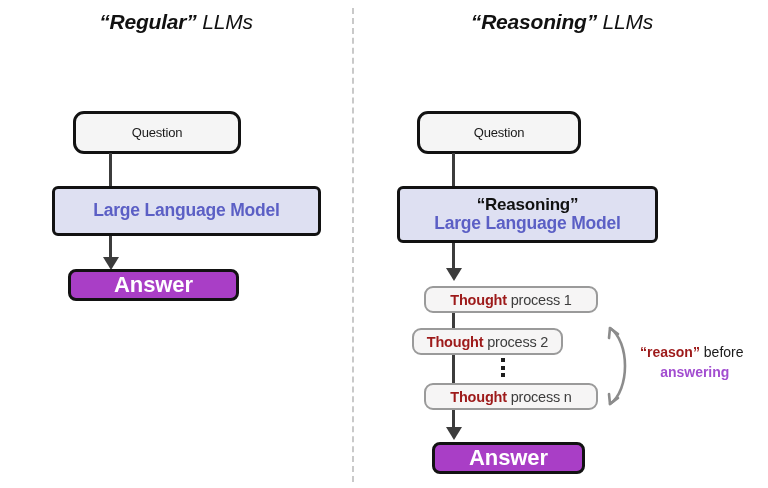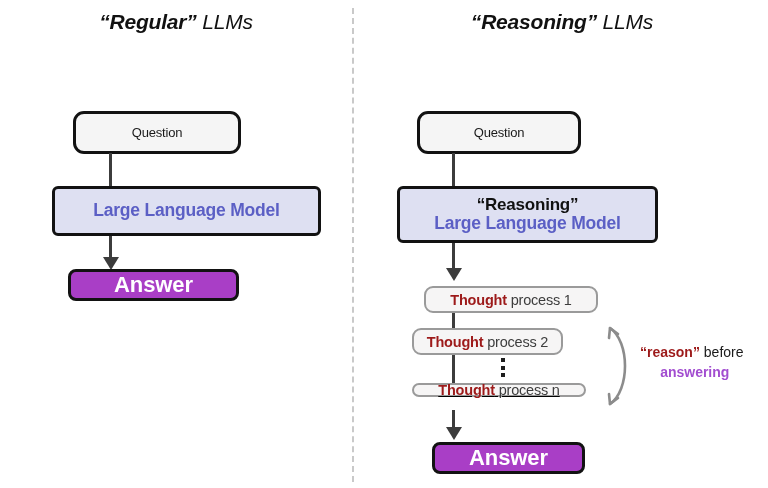--- a/index.html
+++ b/index.html
@@ -238,21 +238,21 @@
   </div>
 
   <div class="connector" style="left:452px; top:355px; height:28px;"></div>
 
   <div class="vdots" style="left:501px; top:358px;">
     <span></span>
       <span></span>
       <span></span>
   </div>
 
-  <div class="node thought-box" style="left:412px; top:383px; width:174px; height:14px;text-decoration:underline;">
+  <div class="node thought-box" style="left:424px; top:383px; width:174px; height:27px;">
     <span>
       <span class="t-strong">Thought</span><span class="t-rest"> process n</span>
     </span>
   </div>
 
   <div class="connector" style="left:452px; top:410px; height:21px;"></div>
   <div class="arrowhead" style="left:445.5px; top:427px;"></div>
 
   <div class="node answer-box" style="left:432px; top:442px; width:153px; height:32px;">
     <span>Answer</span>

